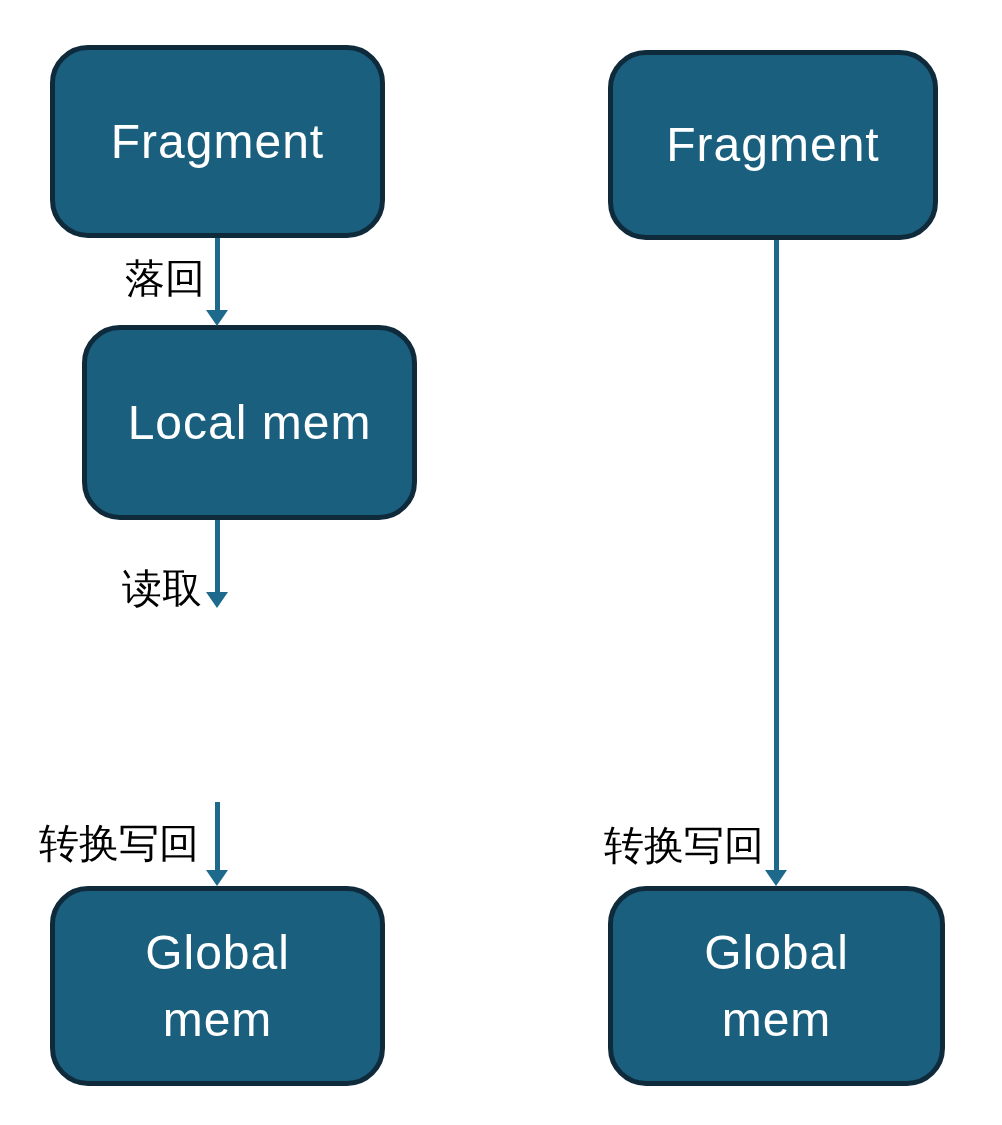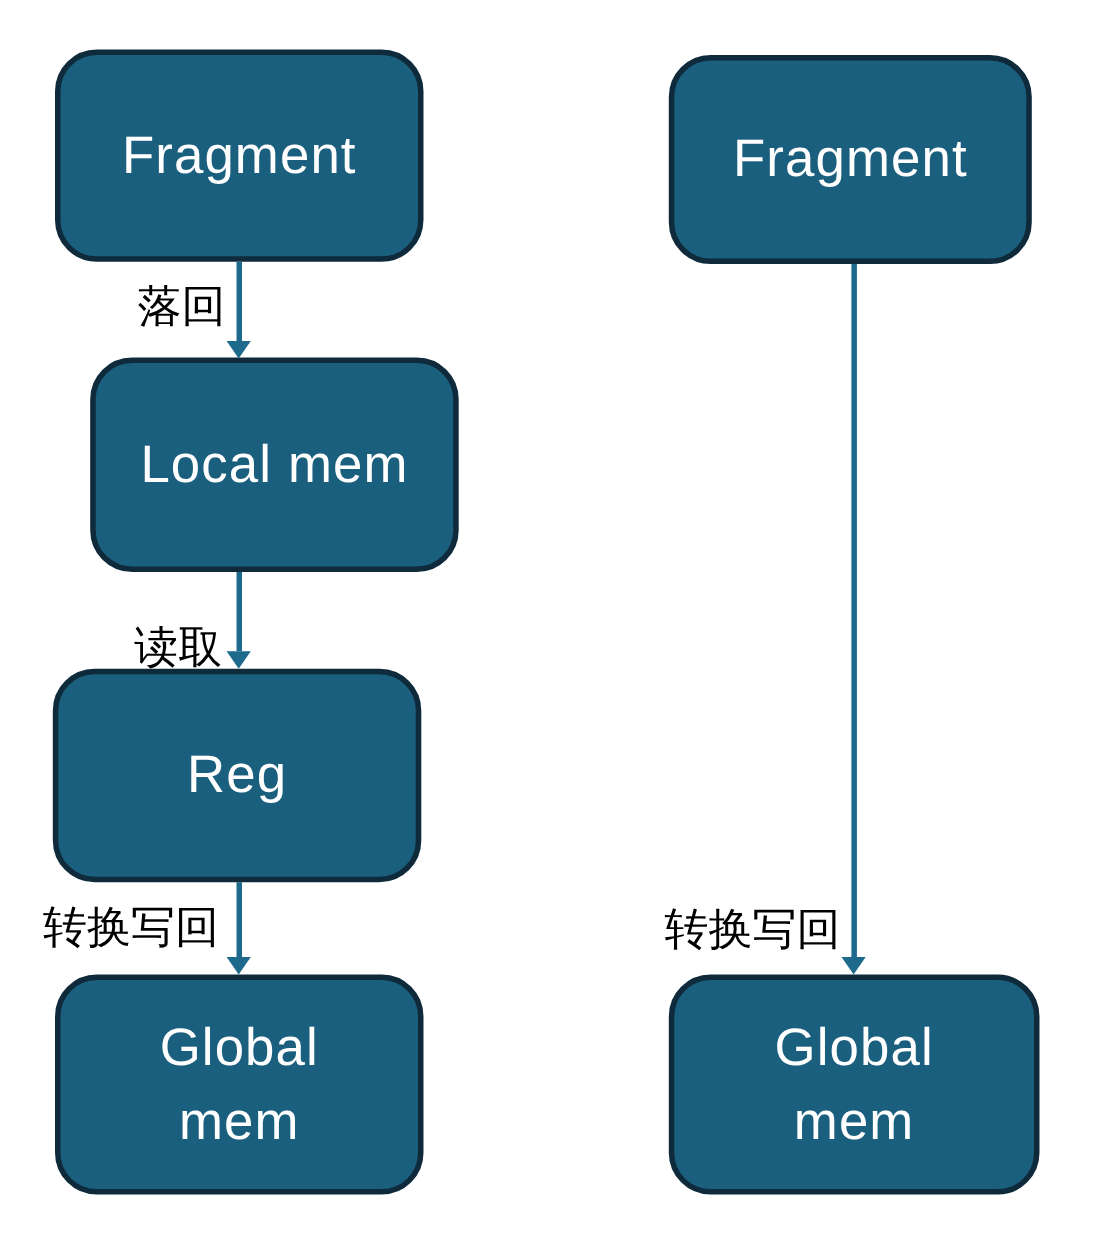--- a/index.html
+++ b/index.html
@@ -70,23 +70,20 @@
 <div class="canvas">
 
   <div class="node" style="left:50px; top:45px; width:335px; height:193px;">
     <span class="node-label">Fragment</span>
   </div>
 
   <div class="node" style="left:50px; top:325px; width:335px; height:195px;margin-left:32px;">
     <span class="node-label">Local mem</span>
   </div>
 
-  <div class="node" style="left:48px; top:608px; width:335px; height:194px;">
-    <span class="node-label">Reg</span>
-  </div>
 
   <div class="node" style="left:50px; top:886px; width:335px; height:200px;">
     <span class="node-label">Global
 mem</span>
   </div>
 
   <div class="arrow" style="left:206px; top:238px; height:88px;">
     <div class="arrow-shaft" style="height:72px;"></div>
     <div class="arrow-head" style="top:72px;"></div>
   </div>

